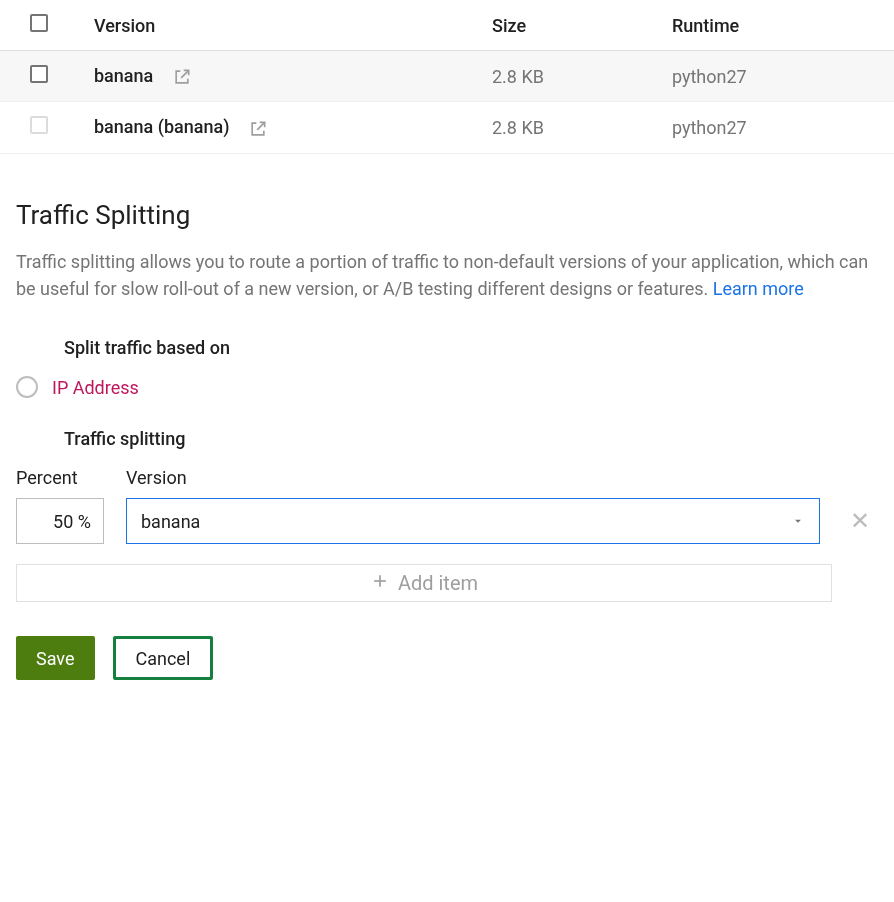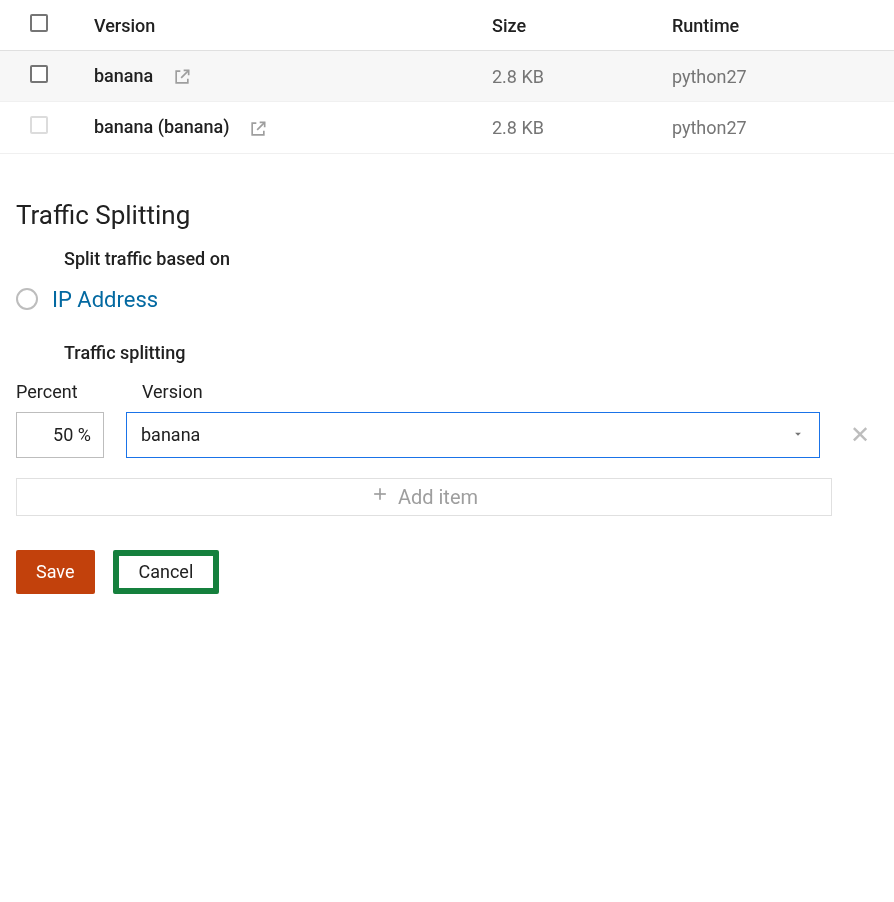--- a/index.html
+++ b/index.html
@@ -48,24 +48,24 @@
 
     .subheading { font-size: 18px; font-weight: 500; color: #212121; margin-bottom: 18px; margin-left: 48px; }
 
     .radio-row { display: flex; align-items: center; gap: 14px; margin-bottom: 18px; cursor: pointer; }
     .radio-outer {
       width: 22px; height: 22px; border: 2px solid #bdbdbd; border-radius: 50%;
       display: flex; align-items: center; justify-content: center; flex-shrink: 0;
     }
     .radio-outer.checked { border-color: #1a73e8; }
     .radio-inner { width: 12px; height: 12px; border-radius: 50%; background: #1a73e8; }
-    .radio-label { font-size: 22px; color: #0369a1; }
+    .radio-label { font-size: 18px; color: #be185d; }
 
     .split-section { margin-top: 30px; }
-    .cols-row { display: flex; gap: 38px; margin-bottom: 10px; align-items: center; }
+    .cols-row { display: flex; gap: 22px; margin-bottom: 10px; align-items: center; }
     .col-label { font-size: 18px; font-weight: 400; color: #212121; }
     .col-percent { width: 88px; }
     .input-row { display: flex; align-items: center; gap: 22px; margin-bottom: 20px; }
     .percent-input {
       width: 88px; height: 46px; border: 1px solid #bdbdbd;
       font-size: 18px; text-align: right; padding: 15px 12px; color: #212121;
       font-family: inherit;
     }
     .version-select {
       flex: 1; height: 46px; border: 1px solid #1a73e8;
@@ -85,22 +85,22 @@
     }
     .add-item svg { width: 20px; height: 20px; }
 
     .remain-text { font-size: 18px; color: #757575; margin-bottom: 44px; }
 
     .btn-row { display: flex; gap: 18px; }
     .btn {
       height: 44px; padding: 0 20px; font-size: 18px; border-radius: 2px;
       display: inline-flex; align-items: center; cursor: pointer; font-family: inherit;
     }
-    .btn-primary { background: #c2410c; color: #fff; border: none; }
-    .btn-secondary { background: #fff; color: #212121; border: 6px solid #15803d; }
+    .btn-primary { background: #4d7c0f; color: #fff; border: none; }
+    .btn-secondary { background: #fff; color: #212121; border: 3px solid #15803d; }
   </style>
 </head>
 <body>
 
 <table class="table">
   <thead>
     <tr>
       <th class="chk-col">
         <span class="chkbox"></span>
       </th>
@@ -142,20 +142,23 @@
         </span>
       </td>
       <td>2.8 KB</td>
       <td>python27</td>
     </tr>
   </tbody>
 </table>
 
 <div class="section">
   <h2 class="heading">Traffic Splitting</h2>
+  <p class="desc">
+    <span>Traffic splitting allows you to route a portion of traffic to non-default versions of your application, which can be useful for slow roll-out of a new version, or A/B testing different designs or features. </span><a class="link">Learn more</a>
+  </p>
 
   <div class="subheading">Split traffic based on</div>
 
   <div class="radio-row">
     <span class="radio-outer"></span>
     <span class="radio-label">IP Address</span>
   </div>
 
   <div class="split-section">
     <div class="subheading">Traffic splitting</div>

